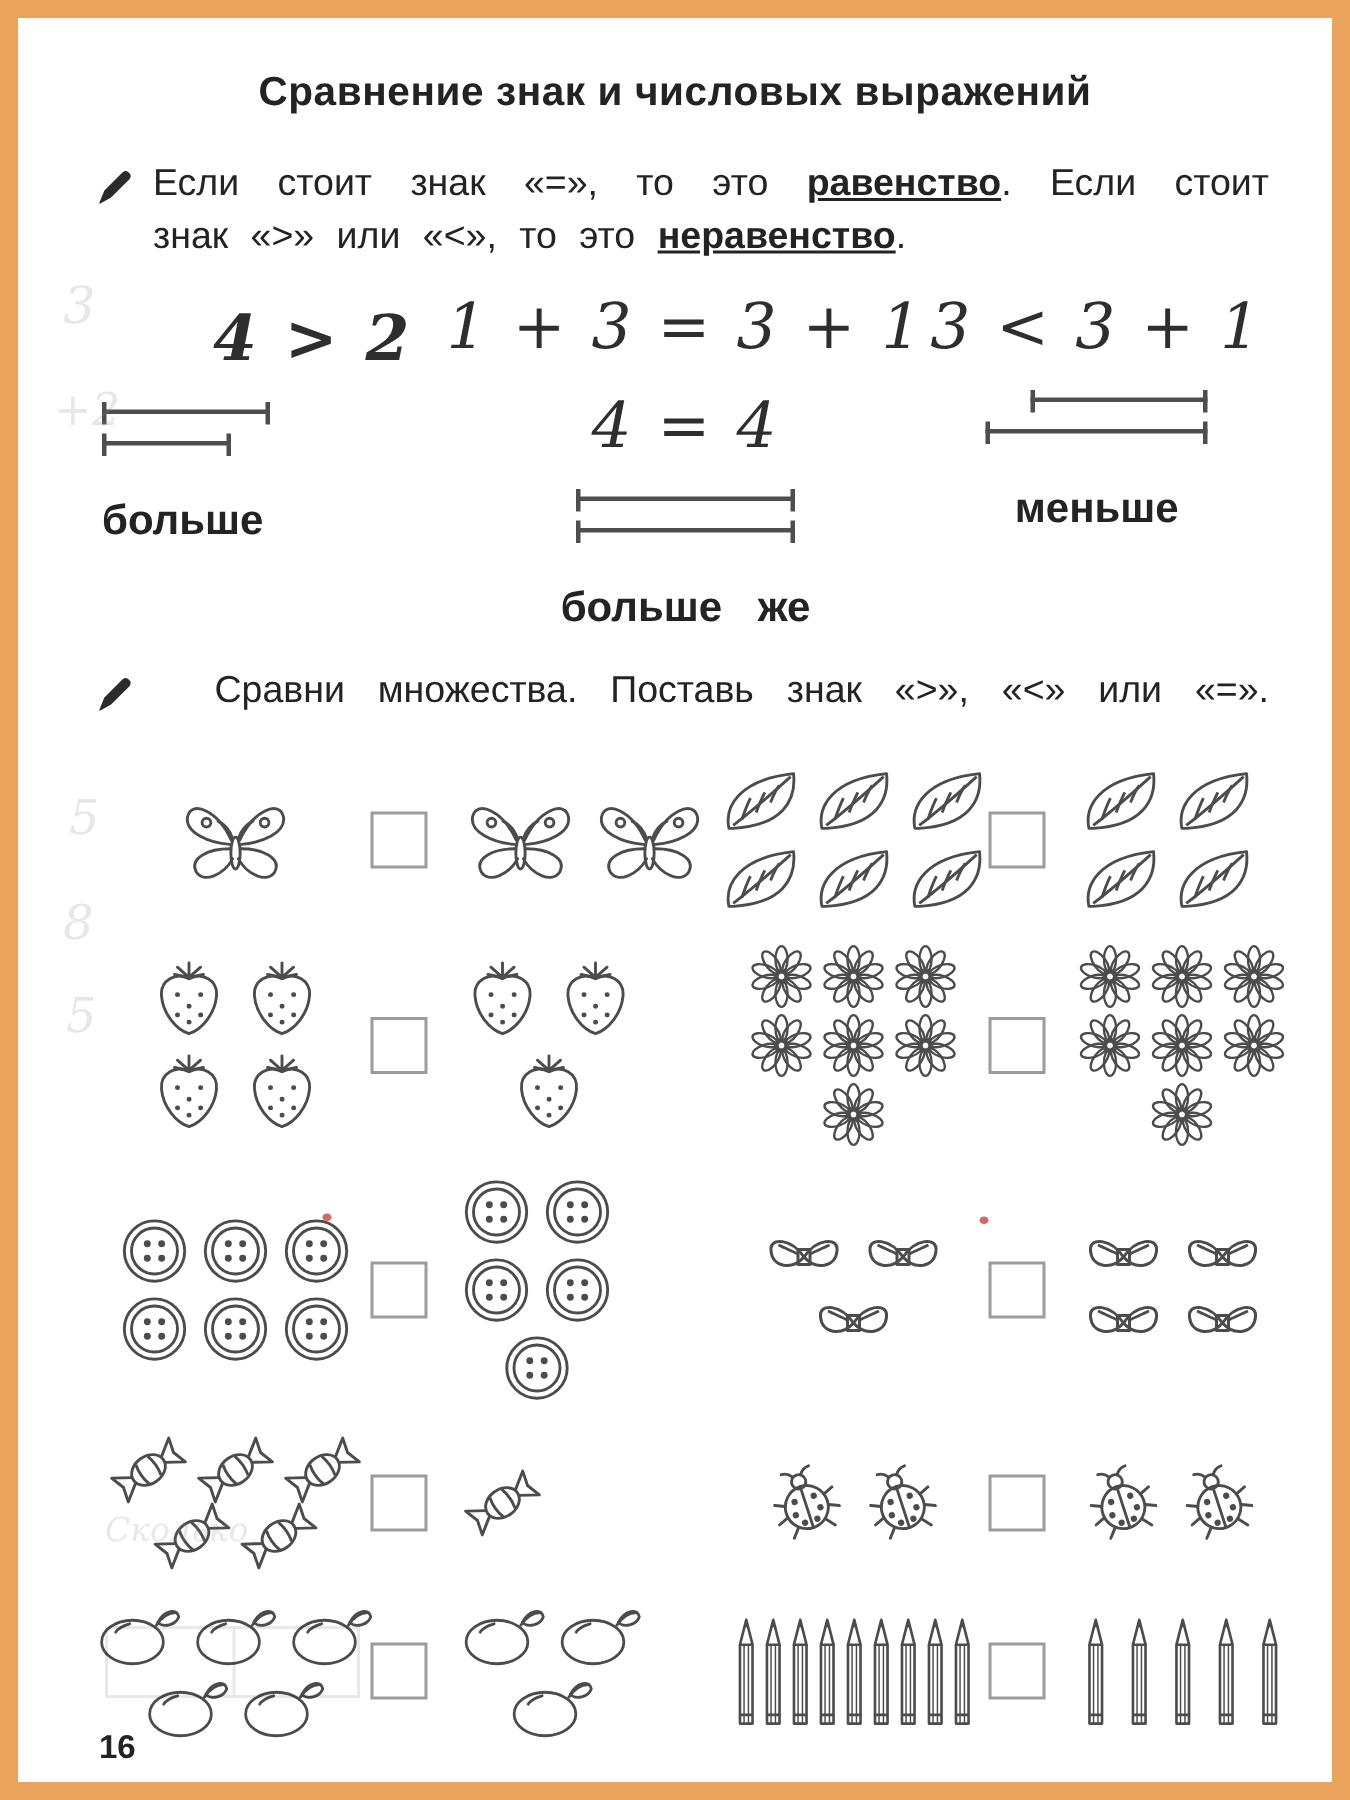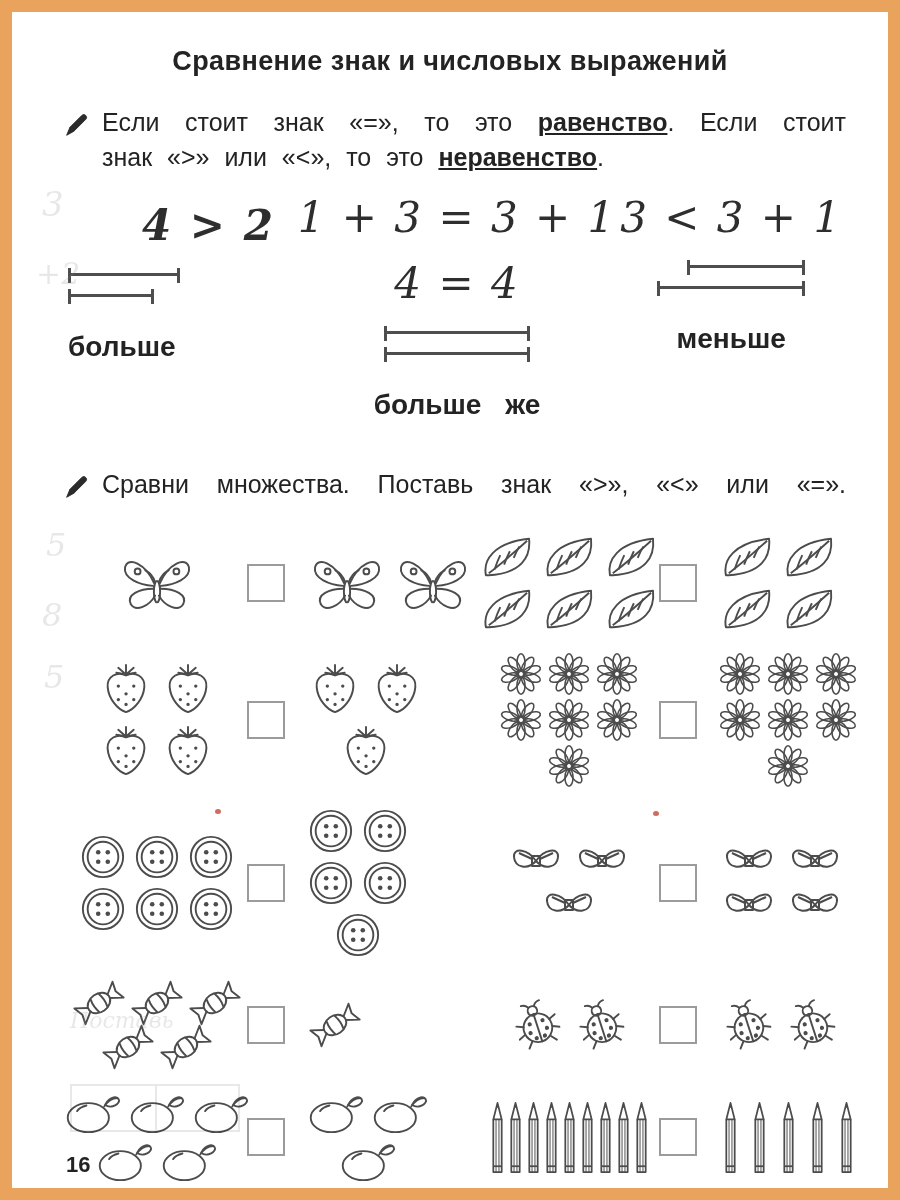--- a/index.html
+++ b/index.html
@@ -31,21 +31,21 @@
   .pencil-wrap { flex:0 0 40px; padding-top:6px; }
   .rule-text, .task-text {
     flex:1;
     font-size:25px;
     line-height:35px;
   }
   .rule-text .jline { text-align:justify; text-align-last:justify; }
   .rule-text .line2 { word-spacing:8px; }
   .rule-text b, .task-text b { font-weight:bold;text-decoration:underline; }
   .intro { margin-top:28px; }
-  .task { margin-top:46px; }
+  .task { margin-top:22px;gap:41px; }
   .task-text { text-align:justify; text-align-last:justify; }
   
   .examples {
     display:flex;
     padding:0 42px 0 56px;
     margin-top:18px;
   }
   .ex-col { display:flex; flex-direction:column; }
   .ex-col.c1 { width:250px; align-items:flex-start; }
   .ex-col.c2 { flex:1; align-items:center; }
@@ -656,14 +656,14 @@
   <div class="ghost-table"></div>
   <div class="speck" style="left:203px; top:797px;"></div>
   <div class="speck" style="left:641px; top:799px;"></div>
 
   <div class="page-number">16</div>
 <div class="ghost" style="left: 30px; top: 172px; font-size: 34px;">3</div>
     <div class="ghost" style="left: 24px; top: 244px; font-size: 30px;">+2</div>
     <div class="ghost" style="left: 34px; top: 514px; font-size: 32px;">5</div>
     <div class="ghost" style="left: 30px; top: 584px; font-size: 32px;">8</div>
     <div class="ghost" style="left: 32px; top: 646px; font-size: 32px;">5</div>
-    <div class="ghost" style="left: 58px; top: 996px; font-size: 22px;">Поставь</div>
+    <div class="ghost" style="left: 58px; top: 996px; font-size: 22px;">Сколько</div>
   </div>
 
 </body></html>

